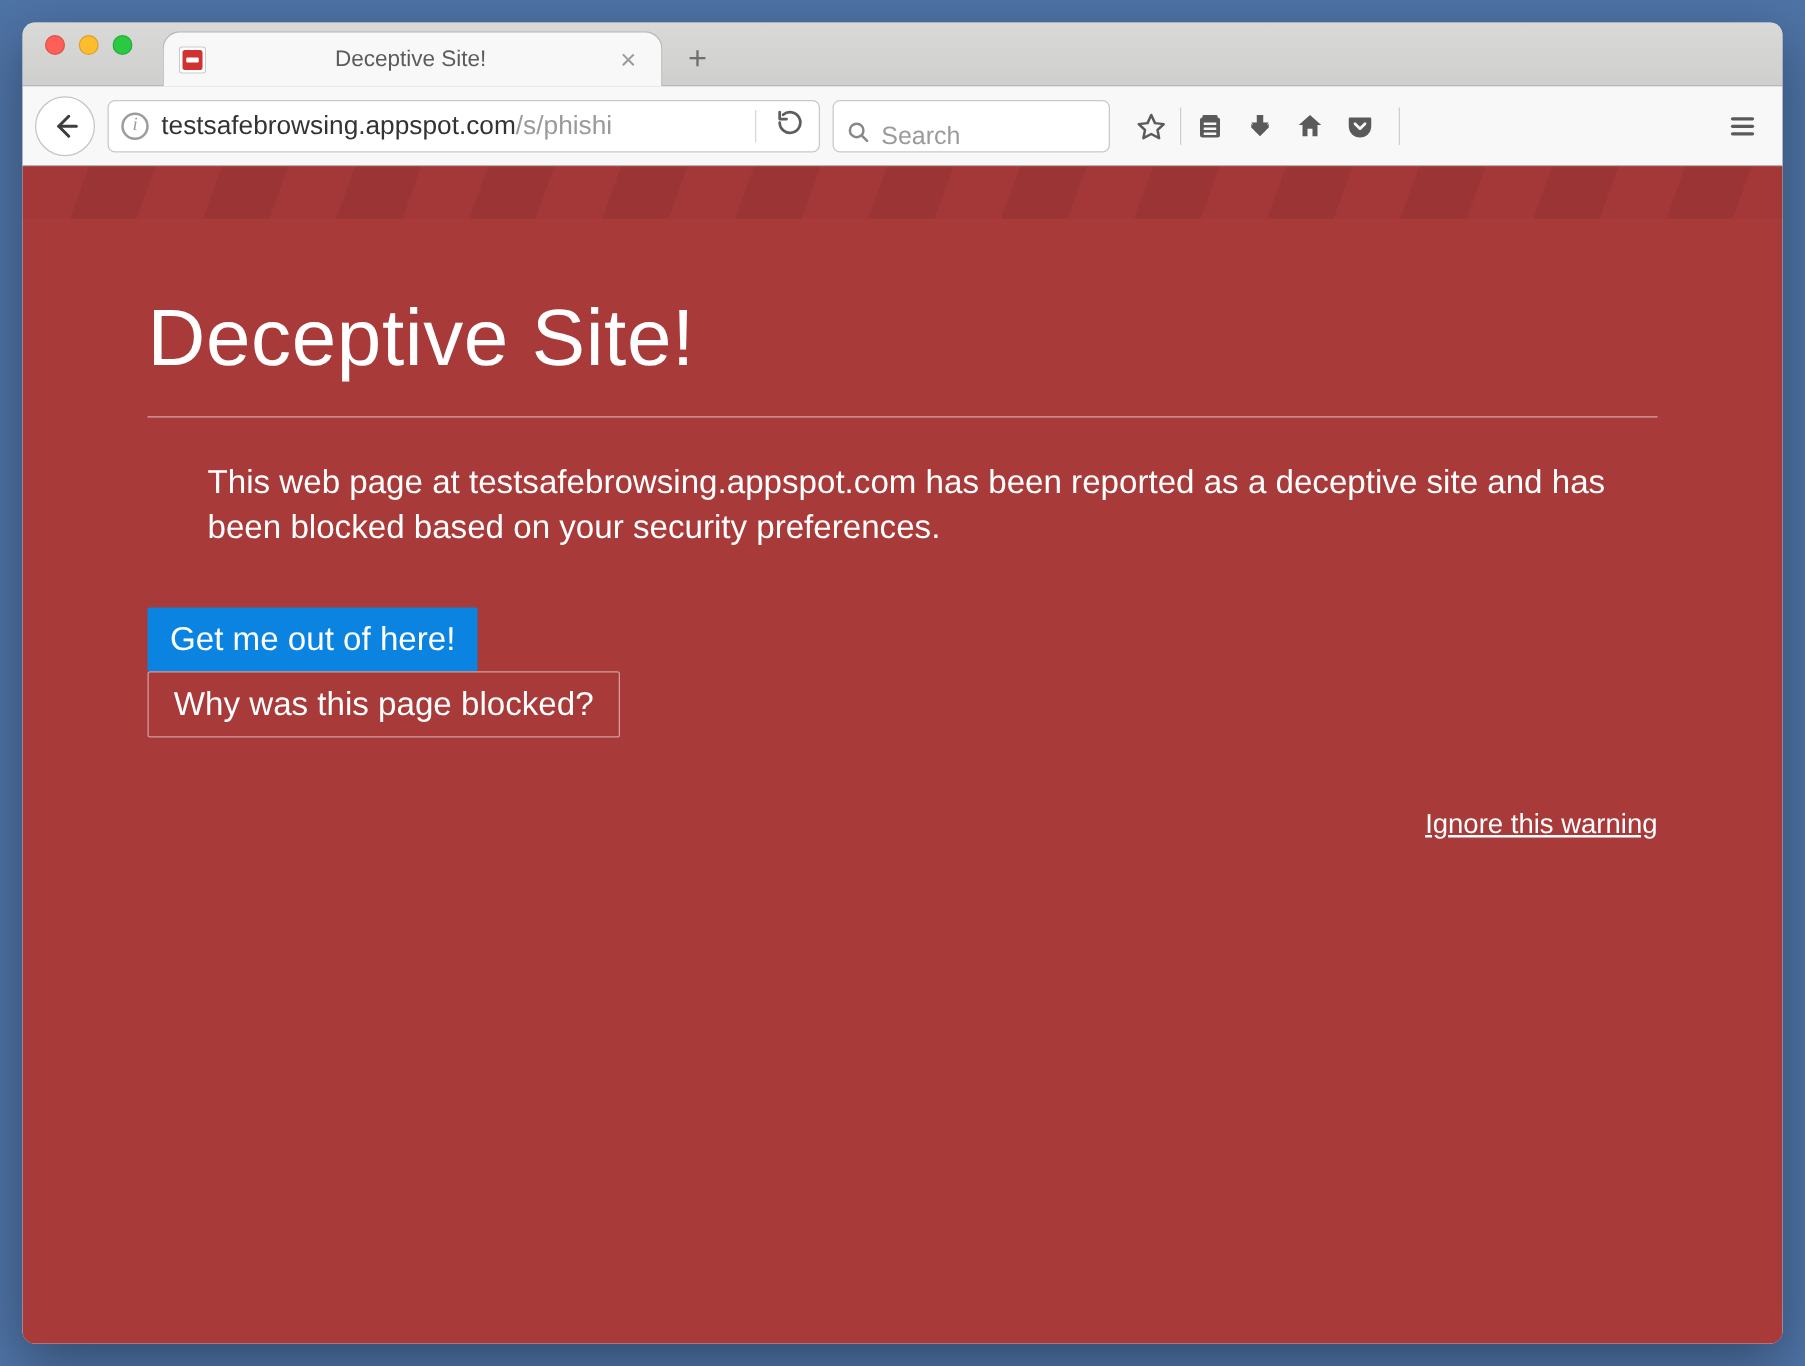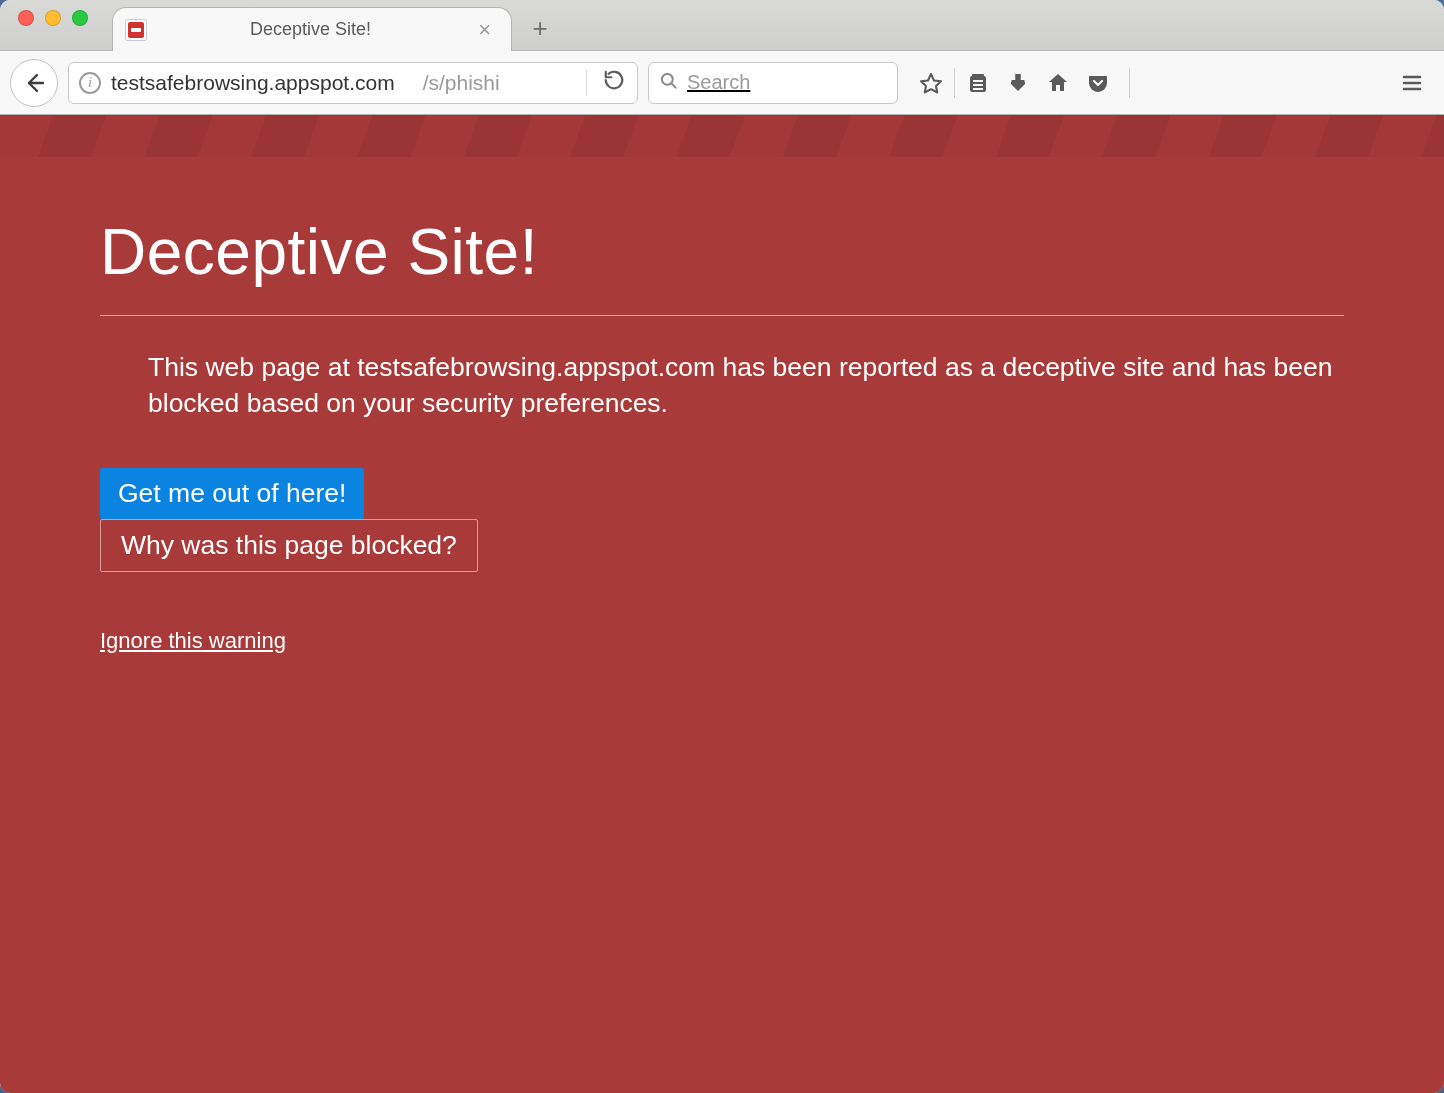--- a/index.html
+++ b/index.html
@@ -6,20 +6,21 @@
   html, body {
     width: 1444px;
     height: 1093px;
     background: #4E73A6;
     font-family: -apple-system, BlinkMacSystemFont, "Helvetica Neue", "Segoe UI", Arial, sans-serif;
     overflow: hidden;
   }
 
   
   .desktop {
+    padding: 18px;
     width: 100%;
     height: 100%;
   }
 
   .browser-window {
     width: 100%;
     height: 100%;
     background: #E7E7E6;
     border-radius: 10px;
     box-shadow: 0 15px 45px rgba(0,0,0,0.35);
@@ -161,41 +162,40 @@
     font-style: italic;
     font-family: Georgia, serif;
     display:flex; align-items:center; justify-content:center;
     flex:0 0 auto;
   }
   .url-bar .url-text {
     flex:1;
     white-space:nowrap;
     overflow:hidden;
   }
-  .url-bar .url-text .faded { color:#9a9a9a;margin-left:28px; }
+  .url-bar .url-text .faded { color:#9a9a9a; }
   .url-bar .sep {
     width:1px; height:26px; background:#D7D7D6;
   }
   .url-bar .reload-icon {
     color:#5d5d5d;
     padding: 0 4px 0 6px;
   }
 
   .search-bar {
     flex: 0 0 auto;
-    width: 250px;
+    width: 222px;
     height: 42px;
     background:#fff;
     border:1px solid #C9C9C9;
     border-radius:6px;
     display:flex;
-    align-items:center;
+    align-items:flex-end;
     padding: 0 10px;
     gap:8px;
-    text-decoration:underline;
   }
   .search-bar input {
     border:none; outline:none;
     font-size:20px;
     color:#333;
     flex:1;
     background:transparent;
   }
   .search-bar input::placeholder { color:#9a9a9a; }
   .search-bar .mag-icon { color:#888; }
@@ -279,20 +279,21 @@
     background: transparent;
     color:#ffffff;
     font-size: 26.5px;
     padding: 10px 20px;
     border: 1px solid rgba(255,255,255,0.5);
     border-radius:2px;
     cursor:pointer;
   }
 
   .ignore-link {
+    text-align:right;
     margin-top: 56px;
     font-size: 22px;
   }
   .ignore-link a {
     color:#fff;
     text-decoration: underline;
     cursor:pointer;
   }
 </style>
 </head>

